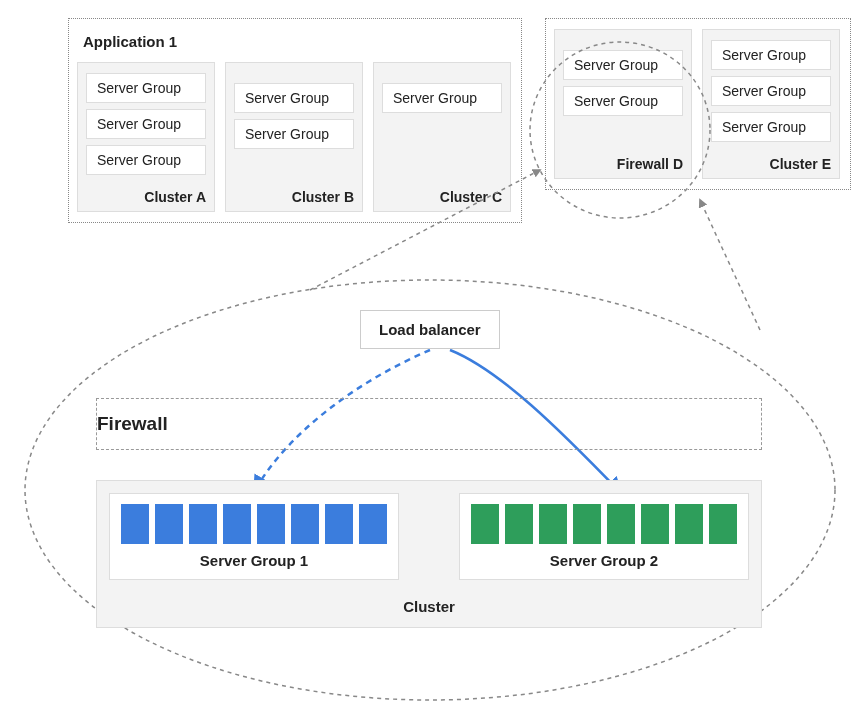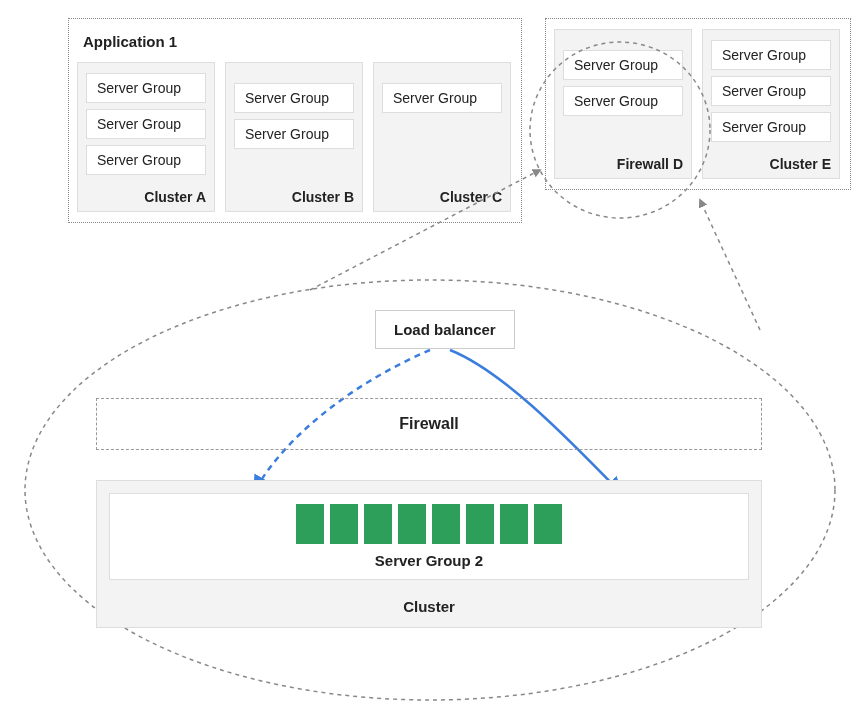--- a/index.html
+++ b/index.html
@@ -68,24 +68,24 @@
     padding: 10px 18px;
     font-weight: bold;
     font-size: 15px;
   }
   
   .firewall-box {
     position: absolute;
     border: 1px dashed #999;
     text-align: center;
     font-weight: bold;
-    font-size: 16px;
+    font-size: 19px;
     display: flex;
     align-items: center;
-    justify-content: center;
+    justify-content: flex-start;
   }
   
   .bottom-cluster {
     position: absolute;
     background: #f3f3f3;
     border: 1px solid #ddd;
     padding: 12px;
   }
   .bottom-cluster-inner {
     display: flex;
@@ -180,32 +180,45 @@
   <ellipse cx="430" cy="490" rx="405" ry="210" fill="none" stroke="#888" stroke-width="1.5" stroke-dasharray="4,4"></ellipse>
 
   <line x1="310" y1="290" x2="540" y2="170" stroke="#888" stroke-width="1.5" stroke-dasharray="4,4" marker-end="url(#arrow-gray)"></line>
   <line x1="760" y1="330" x2="700" y2="200" stroke="#888" stroke-width="1.5" stroke-dasharray="4,4" marker-end="url(#arrow-gray)"></line>
 
   <path d="M 430 350 C 360 380, 290 430, 255 490" fill="none" stroke="#3b7ddd" stroke-width="2.5" stroke-dasharray="6,5" marker-end="url(#arrow-blue)"></path>
 
   <path d="M 450 350 C 500 370, 560 430, 620 492" fill="none" stroke="#3b7ddd" stroke-width="2.5" marker-end="url(#arrow-blue)"></path>
 </svg>
 
-<div class="load-balancer" style="left:375px; top:310px;">
+<div class="load-balancer" style="left:360px; top:310px;">
   <span>Load balancer</span>
 </div>
 
 <div class="firewall-box" style="left:96px; top:398px; width:666px; height:52px;">
   <span>Firewall</span>
 </div>
 
 <div class="bottom-cluster" style="left:96px; top:480px; width:666px;">
   <div class="bottom-cluster-inner">
     <div class="server-group-detail">
       <div class="instance-row">
+        <div class="instance blue"></div>
+        <div class="instance blue"></div>
+        <div class="instance blue"></div>
+        <div class="instance blue"></div>
+        <div class="instance blue"></div>
+        <div class="instance blue"></div>
+        <div class="instance blue"></div>
+        <div class="instance blue"></div>
+      </div>
+      <div class="sg-label">Server Group 1</div>
+    </div>
+    <div class="server-group-detail">
+      <div class="instance-row">
         <div class="instance green"></div>
         <div class="instance green"></div>
         <div class="instance green"></div>
         <div class="instance green"></div>
         <div class="instance green"></div>
         <div class="instance green"></div>
         <div class="instance green"></div>
         <div class="instance green"></div>
       </div>
       <div class="sg-label">Server Group 2</div>

